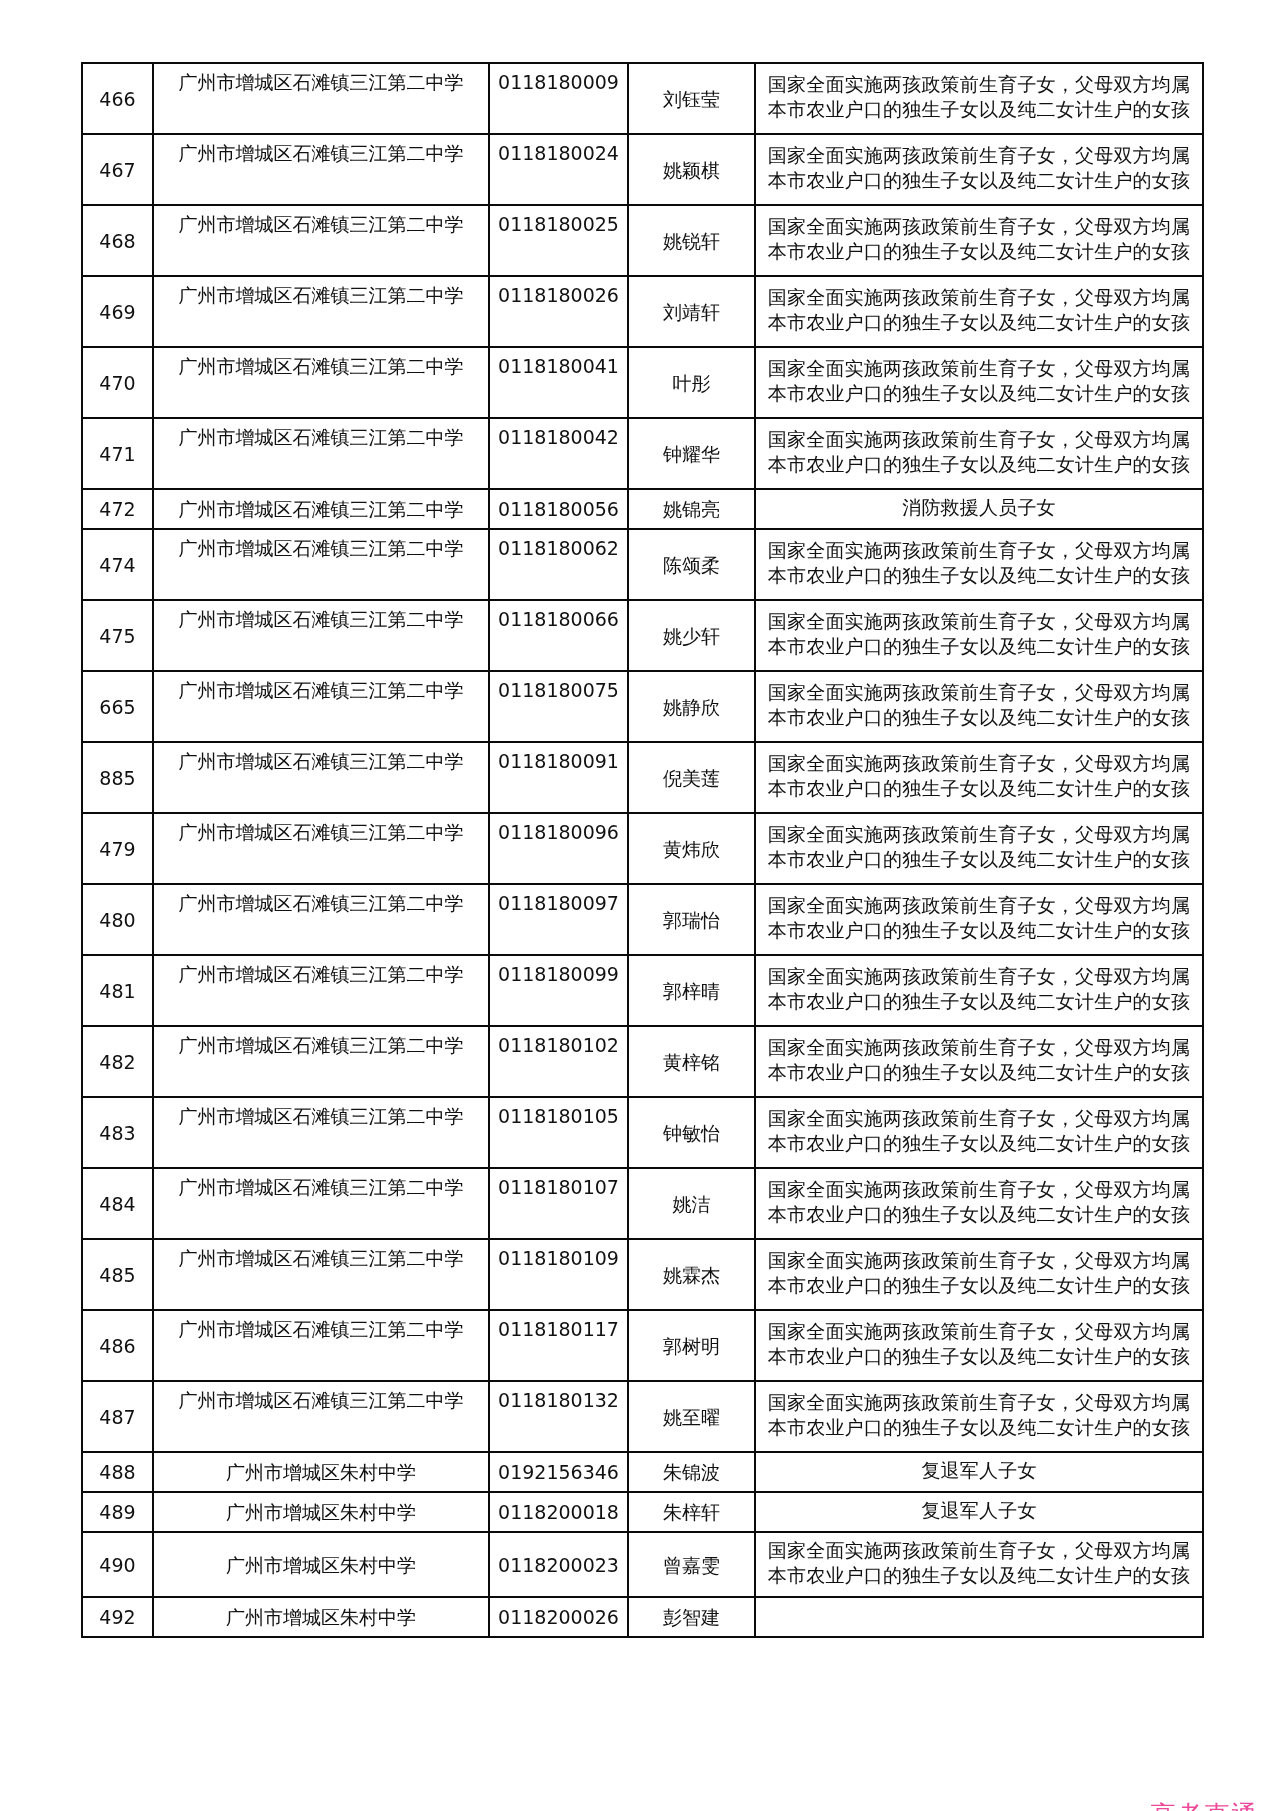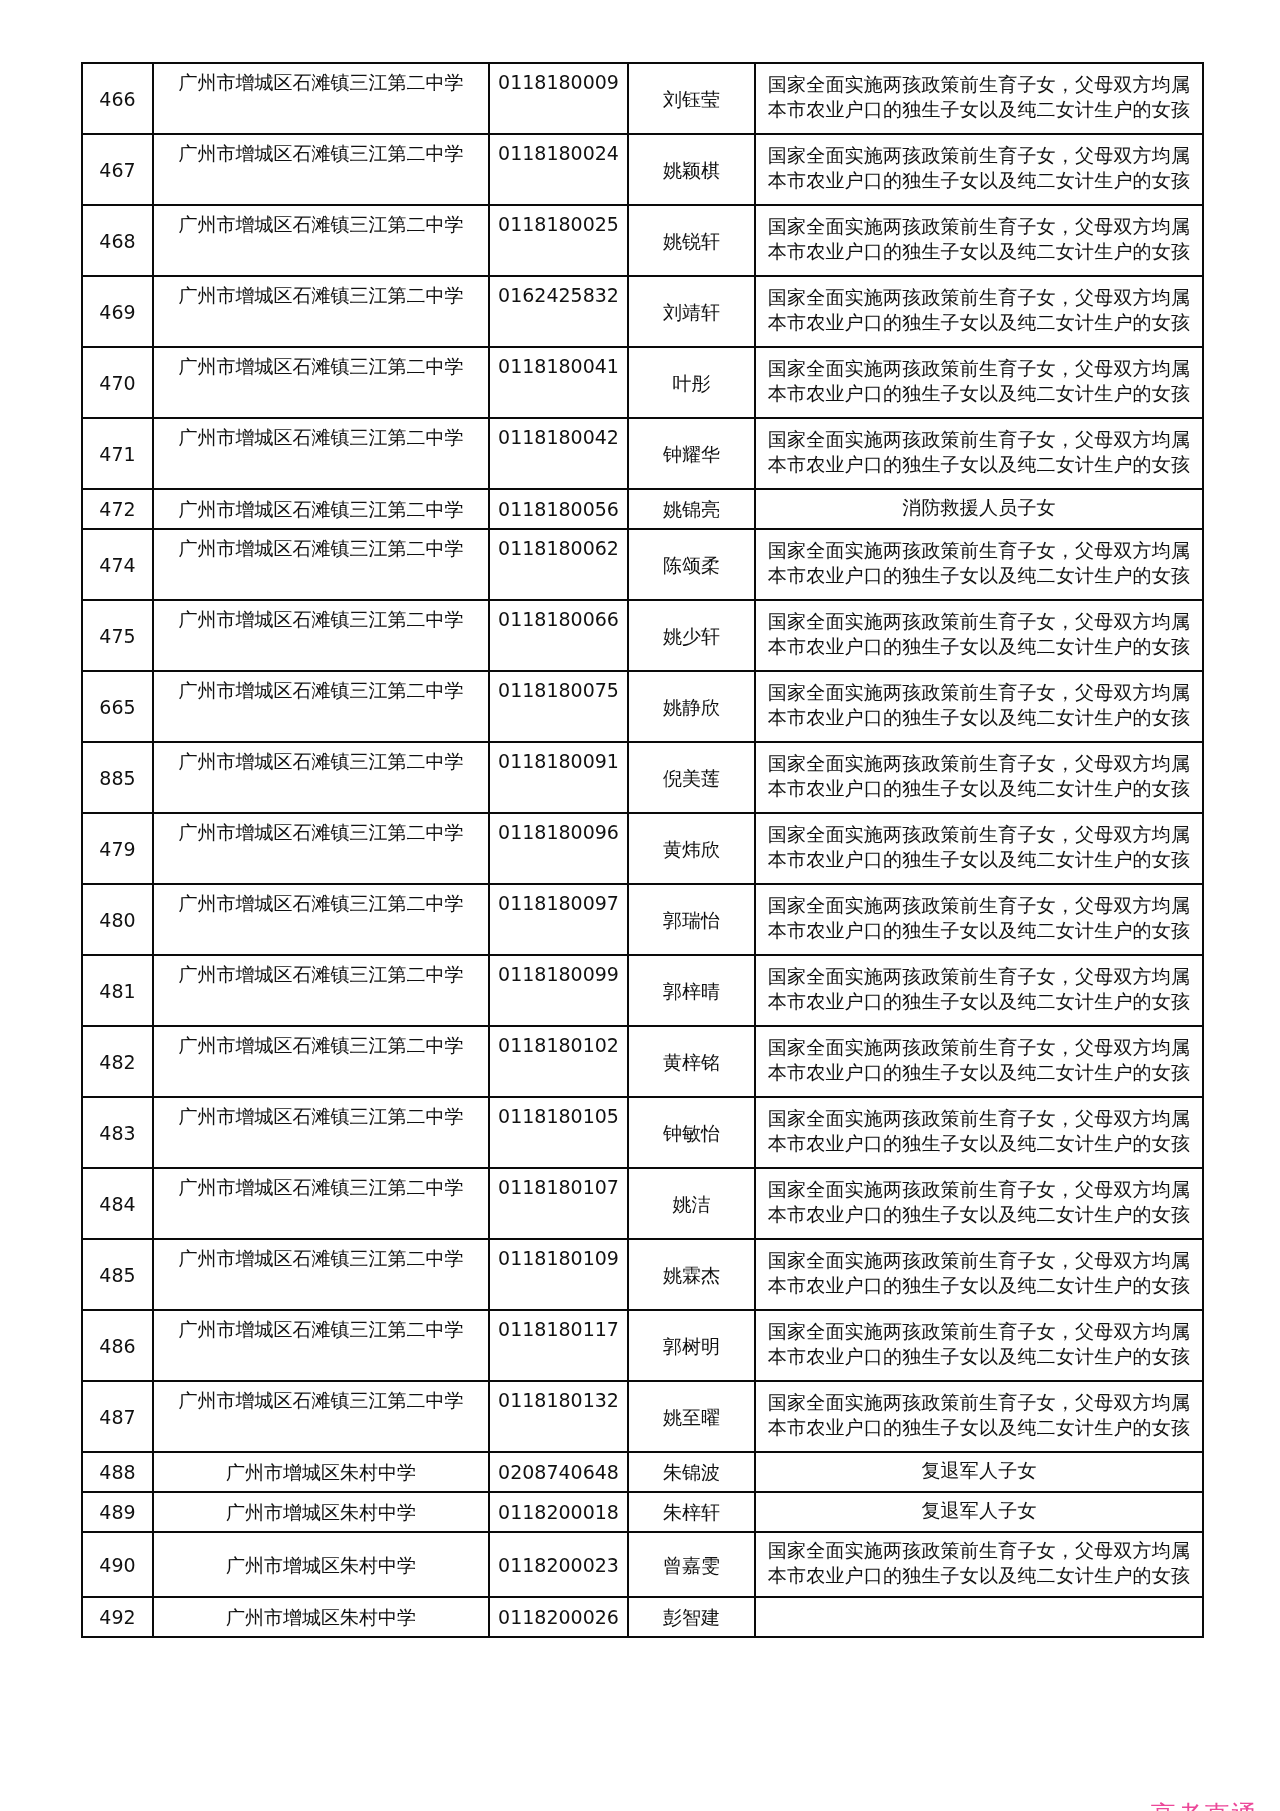--- a/index.html
+++ b/index.html
@@ -58,21 +58,21 @@
           <td class="top">0118180025</td>
           <td>姚锐轩</td>
           <td class="desc">
             <span>国家全面实施两孩政策前生育子女，父母双方均属</span>
             <span>本市农业户口的独生子女以及纯二女计生户的女孩</span>
           </td>
         </tr>
         <tr class="tall">
           <td>469</td>
           <td class="top">广州市增城区石滩镇三江第二中学</td>
-          <td class="top">0162425832</td>
+          <td class="top">0118180026</td>
           <td>刘靖轩</td>
           <td class="desc">
             <span>国家全面实施两孩政策前生育子女，父母双方均属</span>
             <span>本市农业户口的独生子女以及纯二女计生户的女孩</span>
           </td>
         </tr>
         <tr class="tall">
           <td>470</td>
           <td class="top">广州市增城区石滩镇三江第二中学</td>
           <td class="top">0118180041</td>
@@ -227,21 +227,21 @@
           <td class="top">0118180132</td>
           <td>姚至曜</td>
           <td class="desc">
             <span>国家全面实施两孩政策前生育子女，父母双方均属</span>
             <span>本市农业户口的独生子女以及纯二女计生户的女孩</span>
           </td>
         </tr>
         <tr class="short">
           <td>488</td>
           <td>广州市增城区朱村中学</td>
-          <td>0208740648</td>
+          <td>0192156346</td>
           <td>朱锦波</td>
           <td class="desc">
             <span>复退军人子女</span>
           </td>
         </tr>
         <tr class="short">
           <td>489</td>
           <td>广州市增城区朱村中学</td>
           <td>0118200018</td>
           <td>朱梓轩</td>

